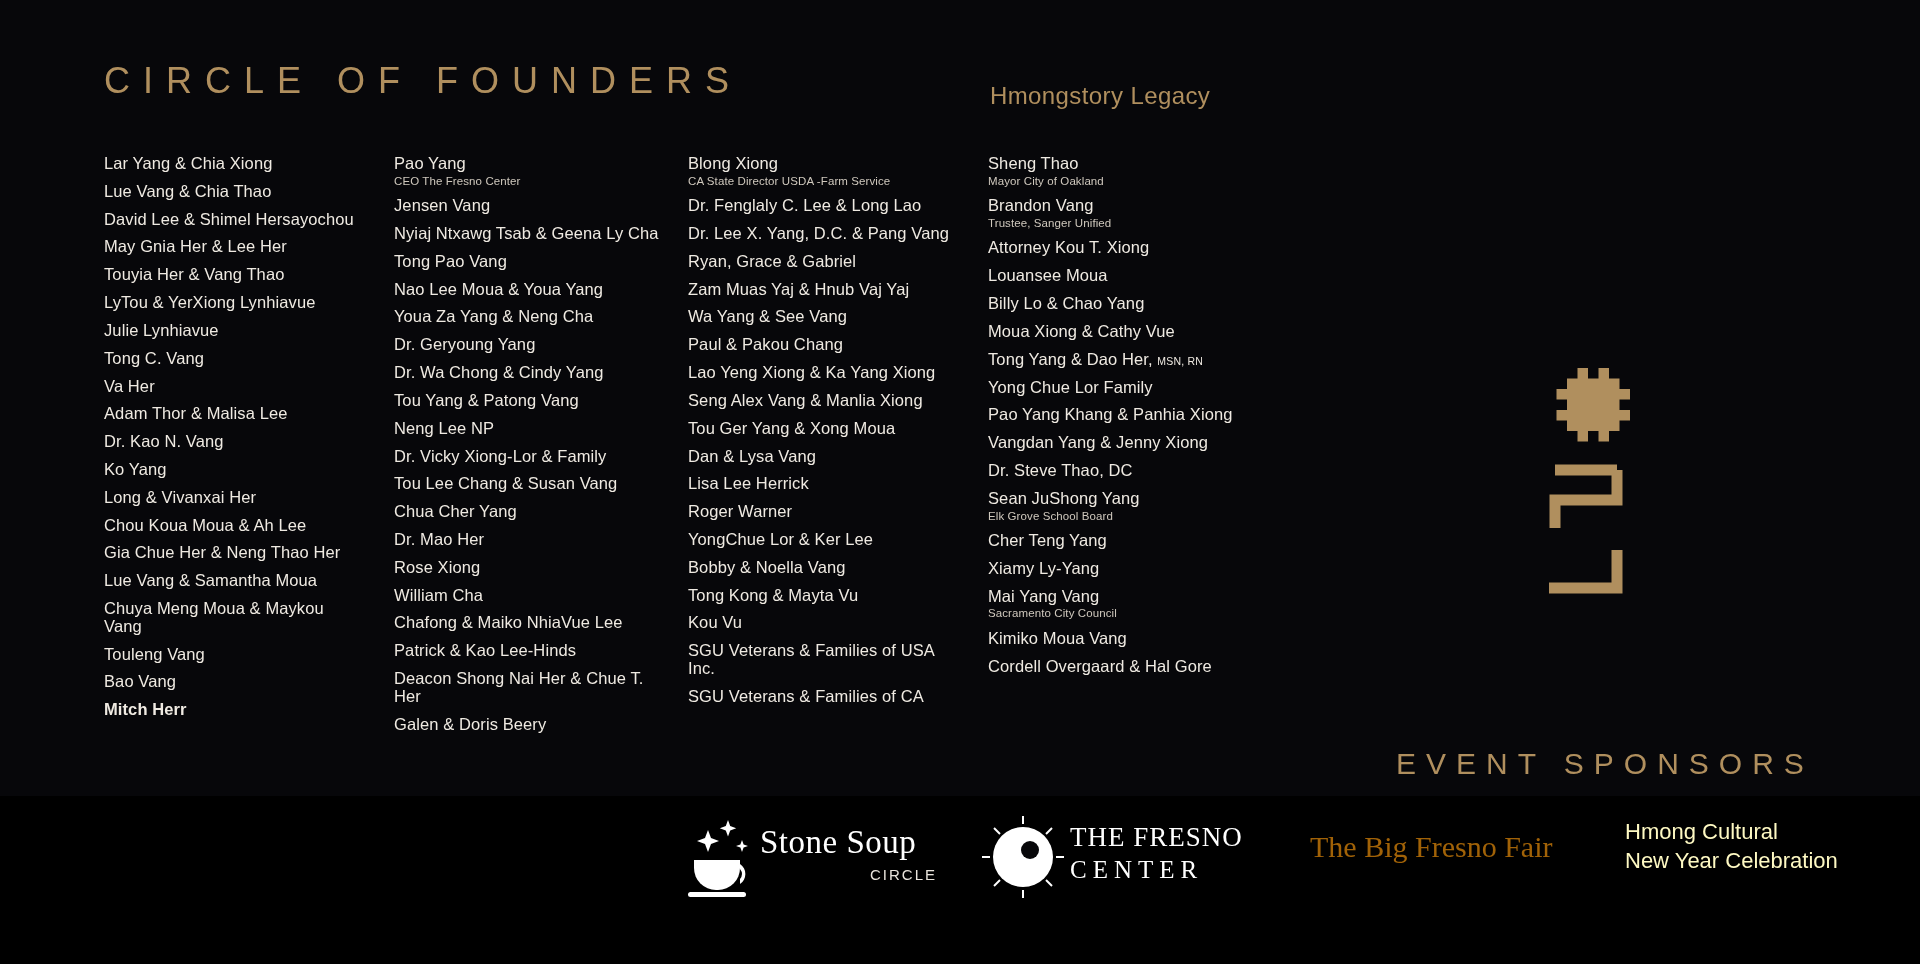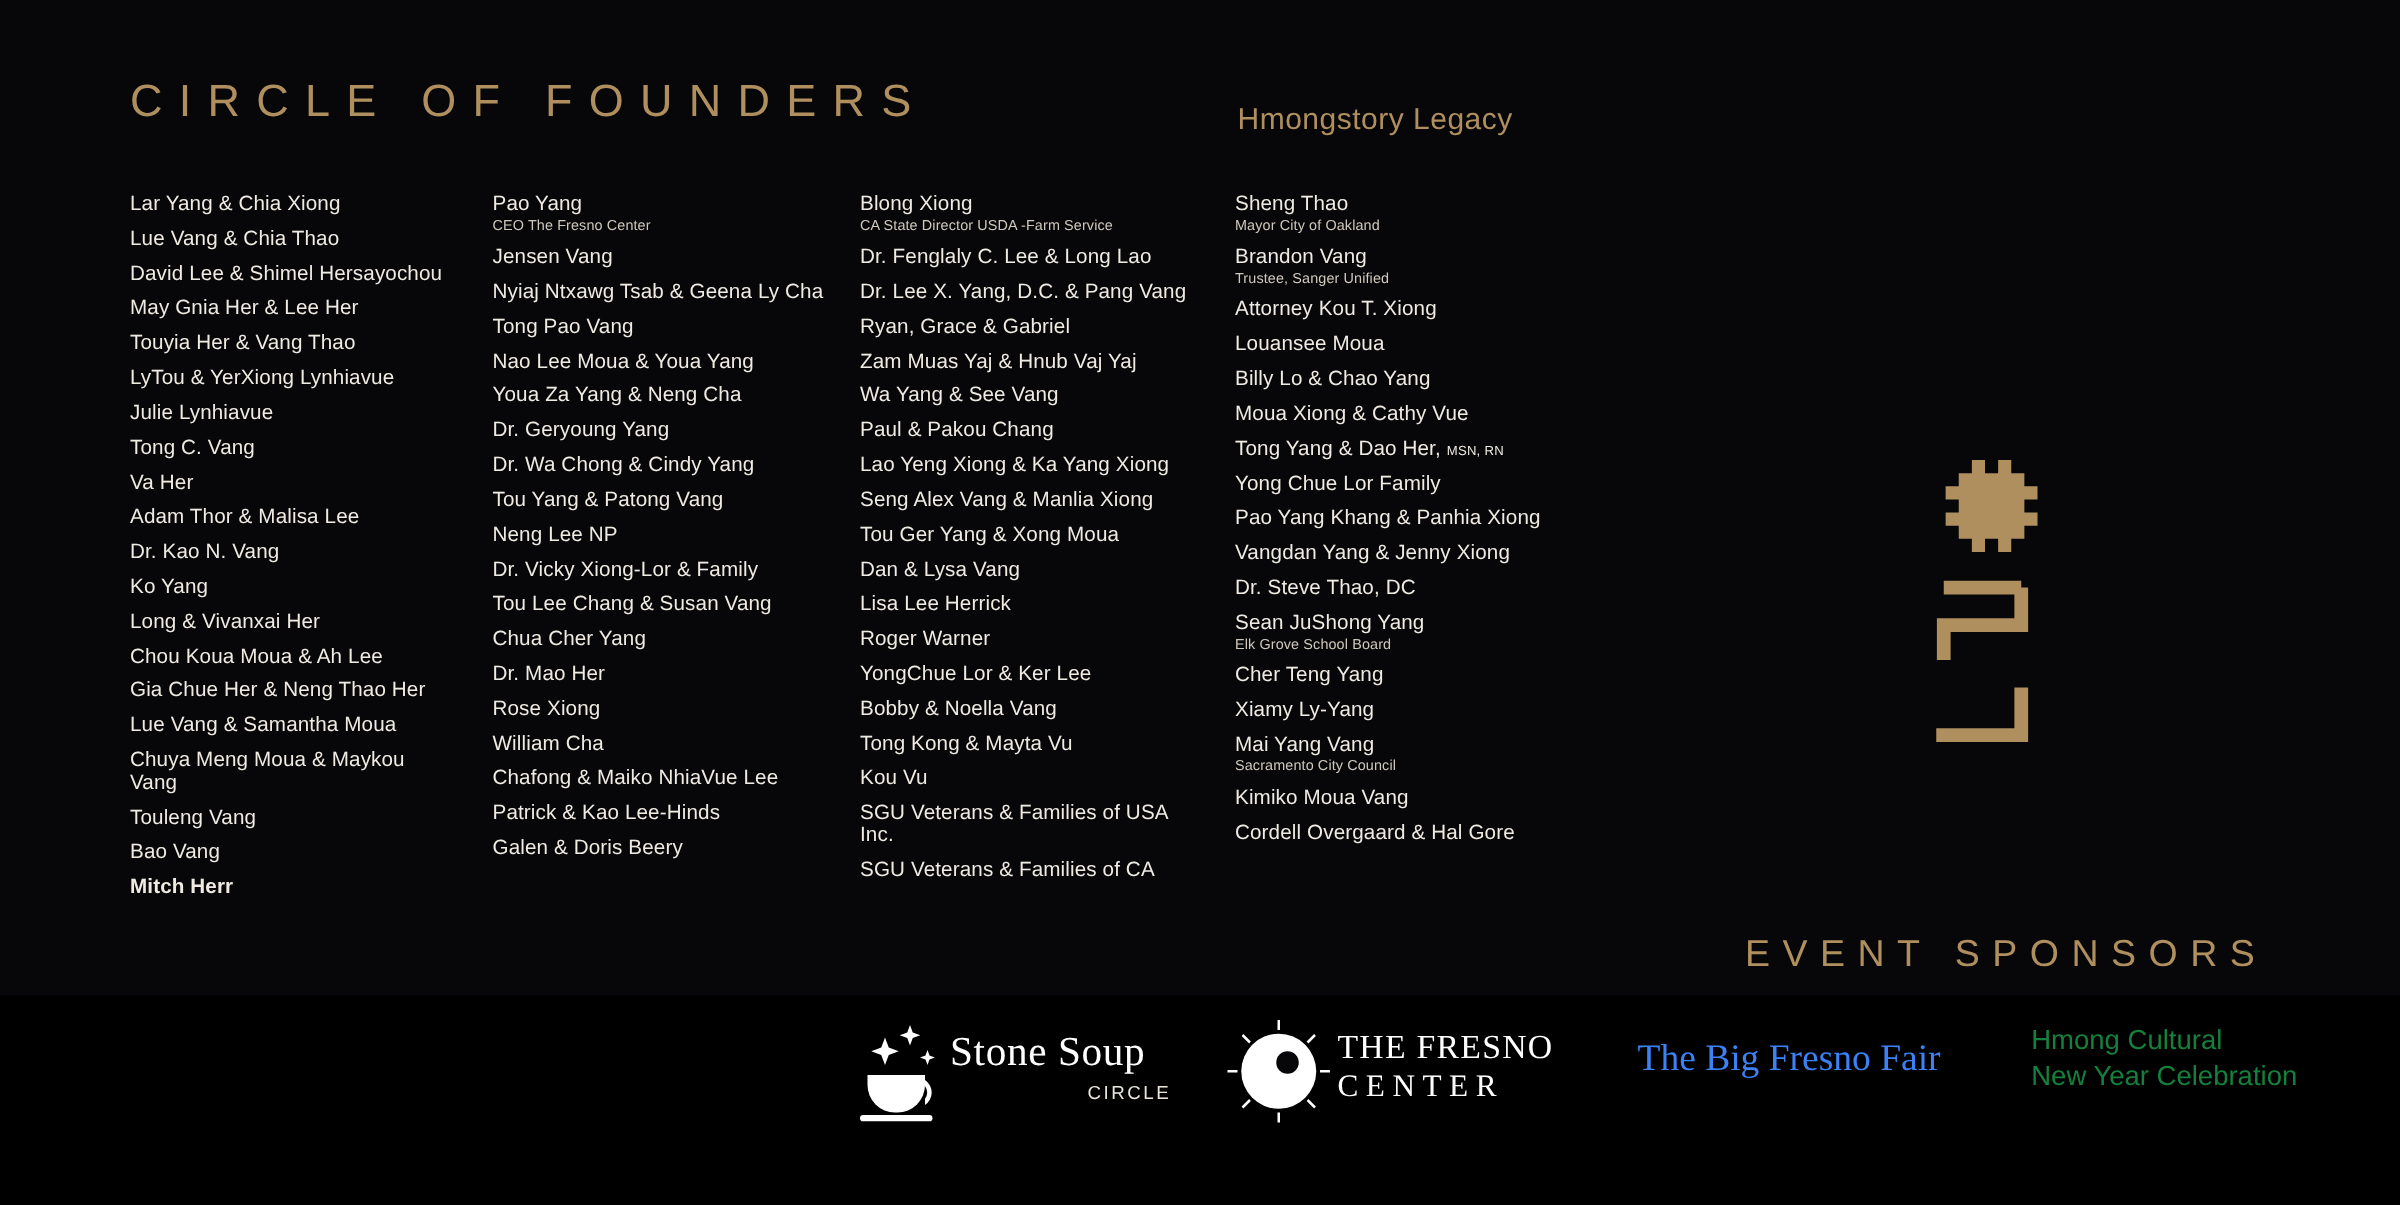--- a/index.html
+++ b/index.html
@@ -152,30 +152,30 @@
     font-size: 25px;
     letter-spacing: 6px;
     white-space: nowrap;
   }
   .big-fair {
     position: absolute;
     left: 650px;
     top: 30px;
     font-family: "Liberation Serif", serif;
     font-size: 30px;
-    color: #3b82f6;
+    color: #a16207;
     white-space: nowrap;
   }
   .hmong-cultural {
     position: absolute;
     left: 965px;
     top: 18px;
     font-size: 22px;
     line-height: 1.3;
-    color: #15803d;
+    color: #fef9c3;
     white-space: nowrap;
   }
 </style>
 </head>
 <body>
 
 <div class="page">
 
   <div class="heading-founders">CIRCLE OF FOUNDERS</div>
   <div class="heading-legacy">Hmongstory Legacy</div>
@@ -290,20 +290,23 @@
         <span class="nm">Rose Xiong</span>
       </div>
       <div class="entry">
         <span class="nm">William Cha</span>
       </div>
       <div class="entry">
         <span class="nm">Chafong &amp; Maiko NhiaVue Lee</span>
       </div>
       <div class="entry">
         <span class="nm">Patrick &amp; Kao Lee-Hinds</span>
+      </div>
+      <div class="entry">
+        <span class="nm">Deacon Shong Nai Her &amp; Chue T. Her</span>
       </div>
       <div class="entry">
         <span class="nm">Galen &amp; Doris Beery</span>
       </div>
     </div>
   <div class="col col-3">
       <div class="entry">
         <span class="nm">Blong Xiong</span>
         <span class="sub">CA State Director USDA -Farm Service</span>
       </div>

